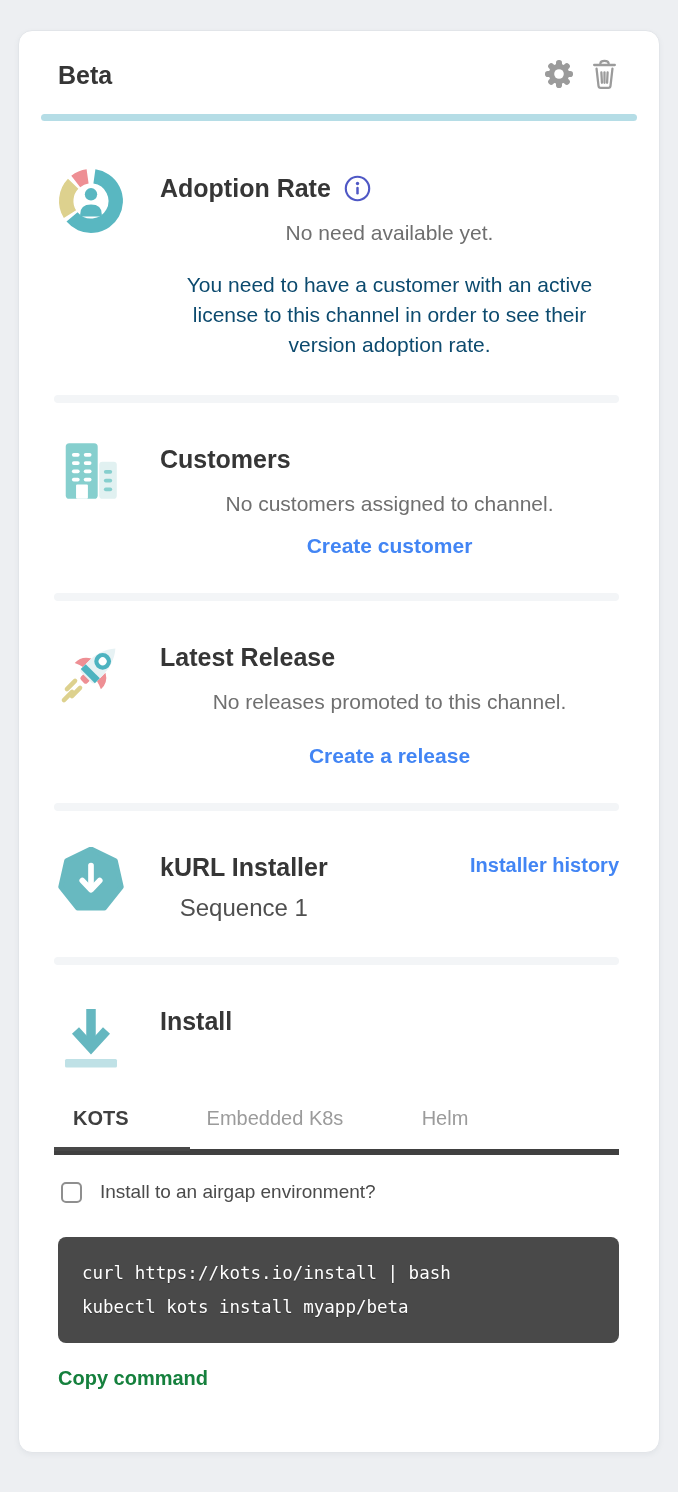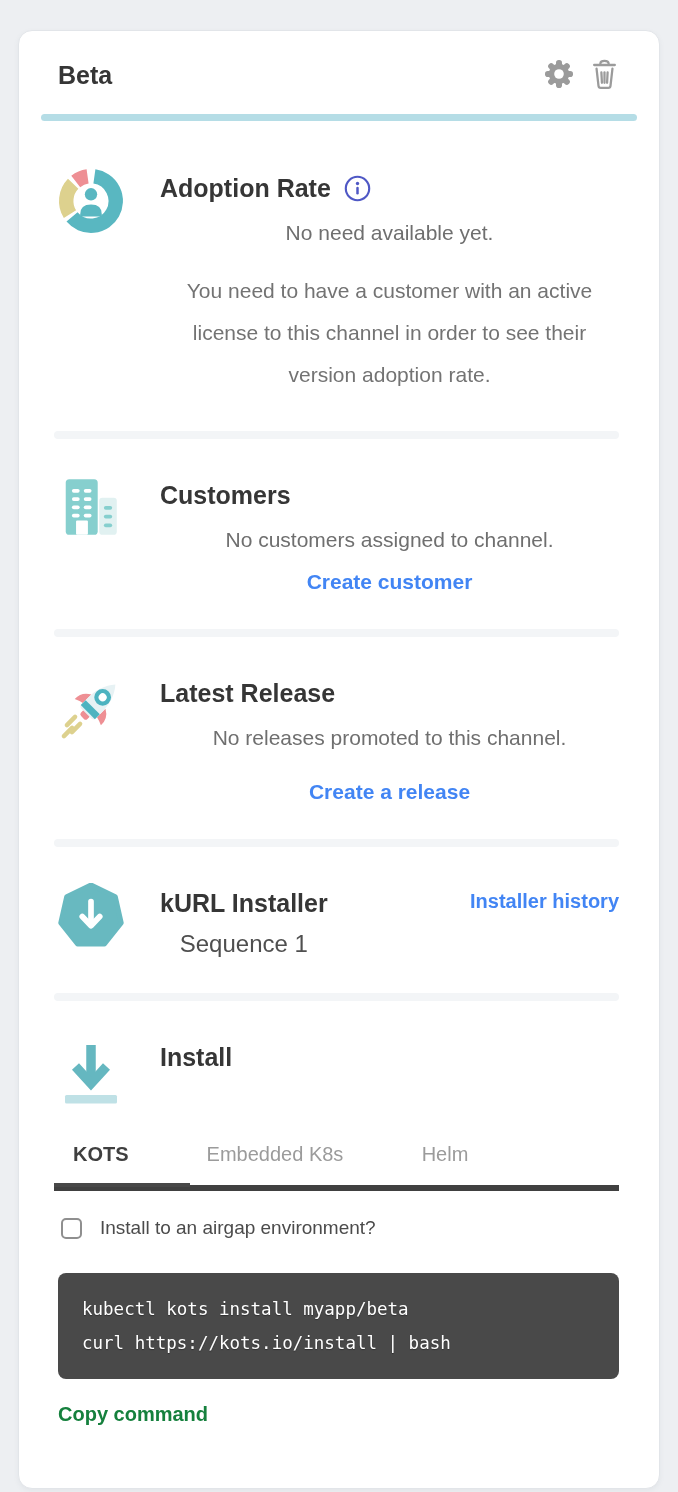--- a/index.html
+++ b/index.html
@@ -26,21 +26,21 @@
   .accent-bar { height:7px; border-radius:4px; margin:0 22px; background:#b5dde6; }
 
   
   .section { display:flex; gap:36px; padding:36px 40px 35px 39px;text-align:center; }
   .section.first { padding-top:47px; }
   .icon-col { width:66px; flex:0 0 66px; display:flex; justify-content:center; align-items:flex-start; }
   .section-body { flex:1; }
   .title-row { display:flex; align-items:center; gap:13px; margin-top:5px; }
   .section-title { font-size:25px; font-weight:700; color:#363636; line-height:1.2; }
   .section-text { font-size:21px; color:#6f6f6f; line-height:34px; margin-top:13px; }
-  .section-para { font-size:21px; color:#737373; line-height:42px; margin-top:20px; max-width:482px; }
+  .section-para { font-size:21px; color:#0c4a6e; line-height:30px; margin-top:20px; max-width:482px; }
   .link { display:inline-block; font-size:21px; font-weight:600; color:#4285f4; margin-top:13px; text-decoration:none; cursor:pointer; }
   .link.spaced { margin-top:25px; }
   .divider { height:8px; border-radius:4px; background:#f3f5f7; margin:0 40px 0 35px; }
 
   
   .split-row { display:flex; justify-content:space-between; align-items:flex-start; }
   .sequence { font-size:24px; color:#4f4f4f; margin-top:12px; }
   .side-link { font-size:20px; font-weight:600; color:#4285f4; margin-top:7px; text-decoration:none; cursor:pointer; white-space:nowrap; }
 
   
@@ -259,18 +259,18 @@
       <div class="tab tab-0 active">KOTS</div>
       <div class="tab tab-1">Embedded K8s</div>
       <div class="tab tab-2">Helm</div>
     </div>
 
     <div class="airgap-row">
       <input type="checkbox" class="checkbox" style="">
       <label class="airgap-label">Install to an airgap environment?</label>
     </div>
 
-    <div class="codeblock"><div>kubectl kots install myapp/beta</div><div>curl https://kots.io/install | bash</div></div>
+    <div class="codeblock"><div>curl https://kots.io/install | bash</div><div>kubectl kots install myapp/beta</div></div>
 
     <a class="copy">Copy command</a>
 
   </div>
 </div>
 
 </body></html>

